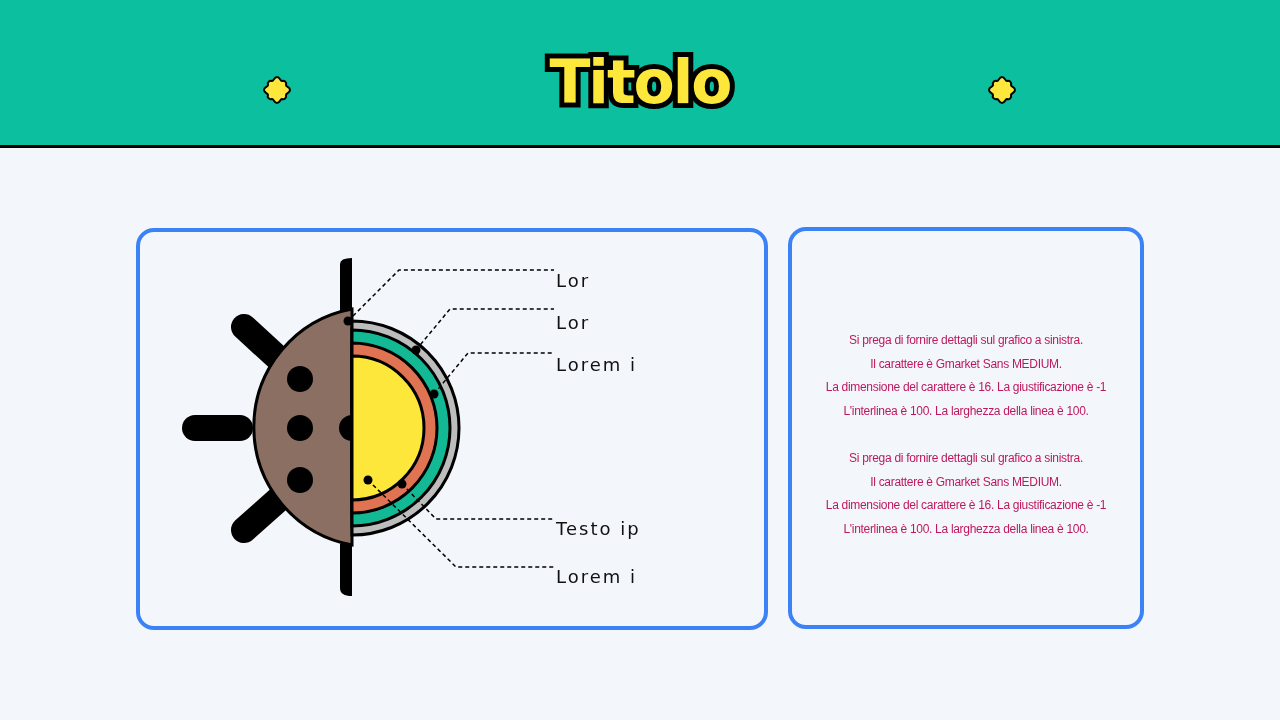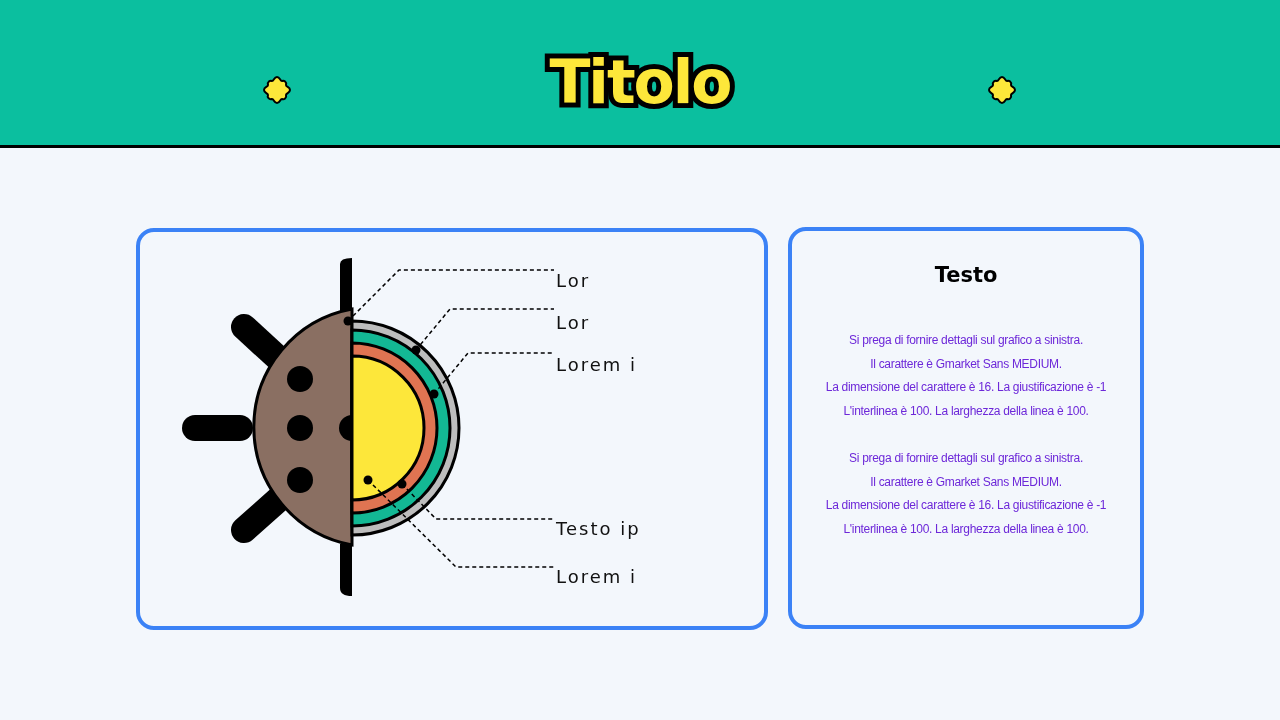--- a/index.html
+++ b/index.html
@@ -27,21 +27,21 @@
     .label {
       position: absolute; font-family: "DejaVu Sans", sans-serif; font-size: 18px;
       color: #111; letter-spacing: 2px; line-height: 1;
     }
     .text-title {
       position: absolute; left: 0; top: 32px; width: 100%; text-align: center;
       font-family: "DejaVu Sans", sans-serif; font-weight: bold; font-size: 21px; color: #000;
     }
     .para { position: absolute; left: 0; width: 100%; text-align: center; }
     .para div {
-      font-family: "Liberation Sans", sans-serif; font-size: 12px; color: #6d28d9;
+      font-family: "Liberation Sans", sans-serif; font-size: 12px; color: #be185d;
       height: 23.7px; line-height: 23.7px; letter-spacing: -0.3px;
     }
   </style>
 </head>
 <body>
 
 <div class="header"></div>
 
 <svg class="flower" style="left:261px;" viewBox="0 0 32 32">
   <path d="M16 3 C19 3 19 7 21 7 C23 6 26 8 25 11 C25 13 29 13 29 16 C29 19 25 19 25 21 C26 24 23 26 21 25 C19 25 19 29 16 29 C13 29 13 25 11 25 C8 26 6 23 7 21 C7 19 3 19 3 16 C3 13 7 13 7 11 C6 8 9 6 11 7 C13 7 13 3 16 3 Z" fill="#fde73a" stroke="#000" stroke-width="2"></path>
@@ -96,21 +96,20 @@
   </svg>
 
   <div class="label" style="left:416px; top:40px;">Lor</div>
   <div class="label" style="left:416px; top:82px;">Lor</div>
   <div class="label" style="left:416px; top:124px;">Lorem i</div>
   <div class="label" style="left:416px; top:288px;">Testo ip</div>
   <div class="label" style="left:416px; top:336px;">Lorem i</div>
 </div>
 
 <div class="card text-card">
-  <div class="text-title">Testo</div>
   <div class="para" style="top:98px;">
     <div>Si prega di fornire dettagli sul grafico a sinistra.</div>
     <div>Il carattere è Gmarket Sans MEDIUM.</div>
     <div>La dimensione del carattere è 16. La giustificazione è -1</div>
     <div>L'interlinea è 100. La larghezza della linea è 100.</div>
   </div>
   <div class="para" style="top:216px;">
     <div>Si prega di fornire dettagli sul grafico a sinistra.</div>
     <div>Il carattere è Gmarket Sans MEDIUM.</div>
     <div>La dimensione del carattere è 16. La giustificazione è -1</div>

